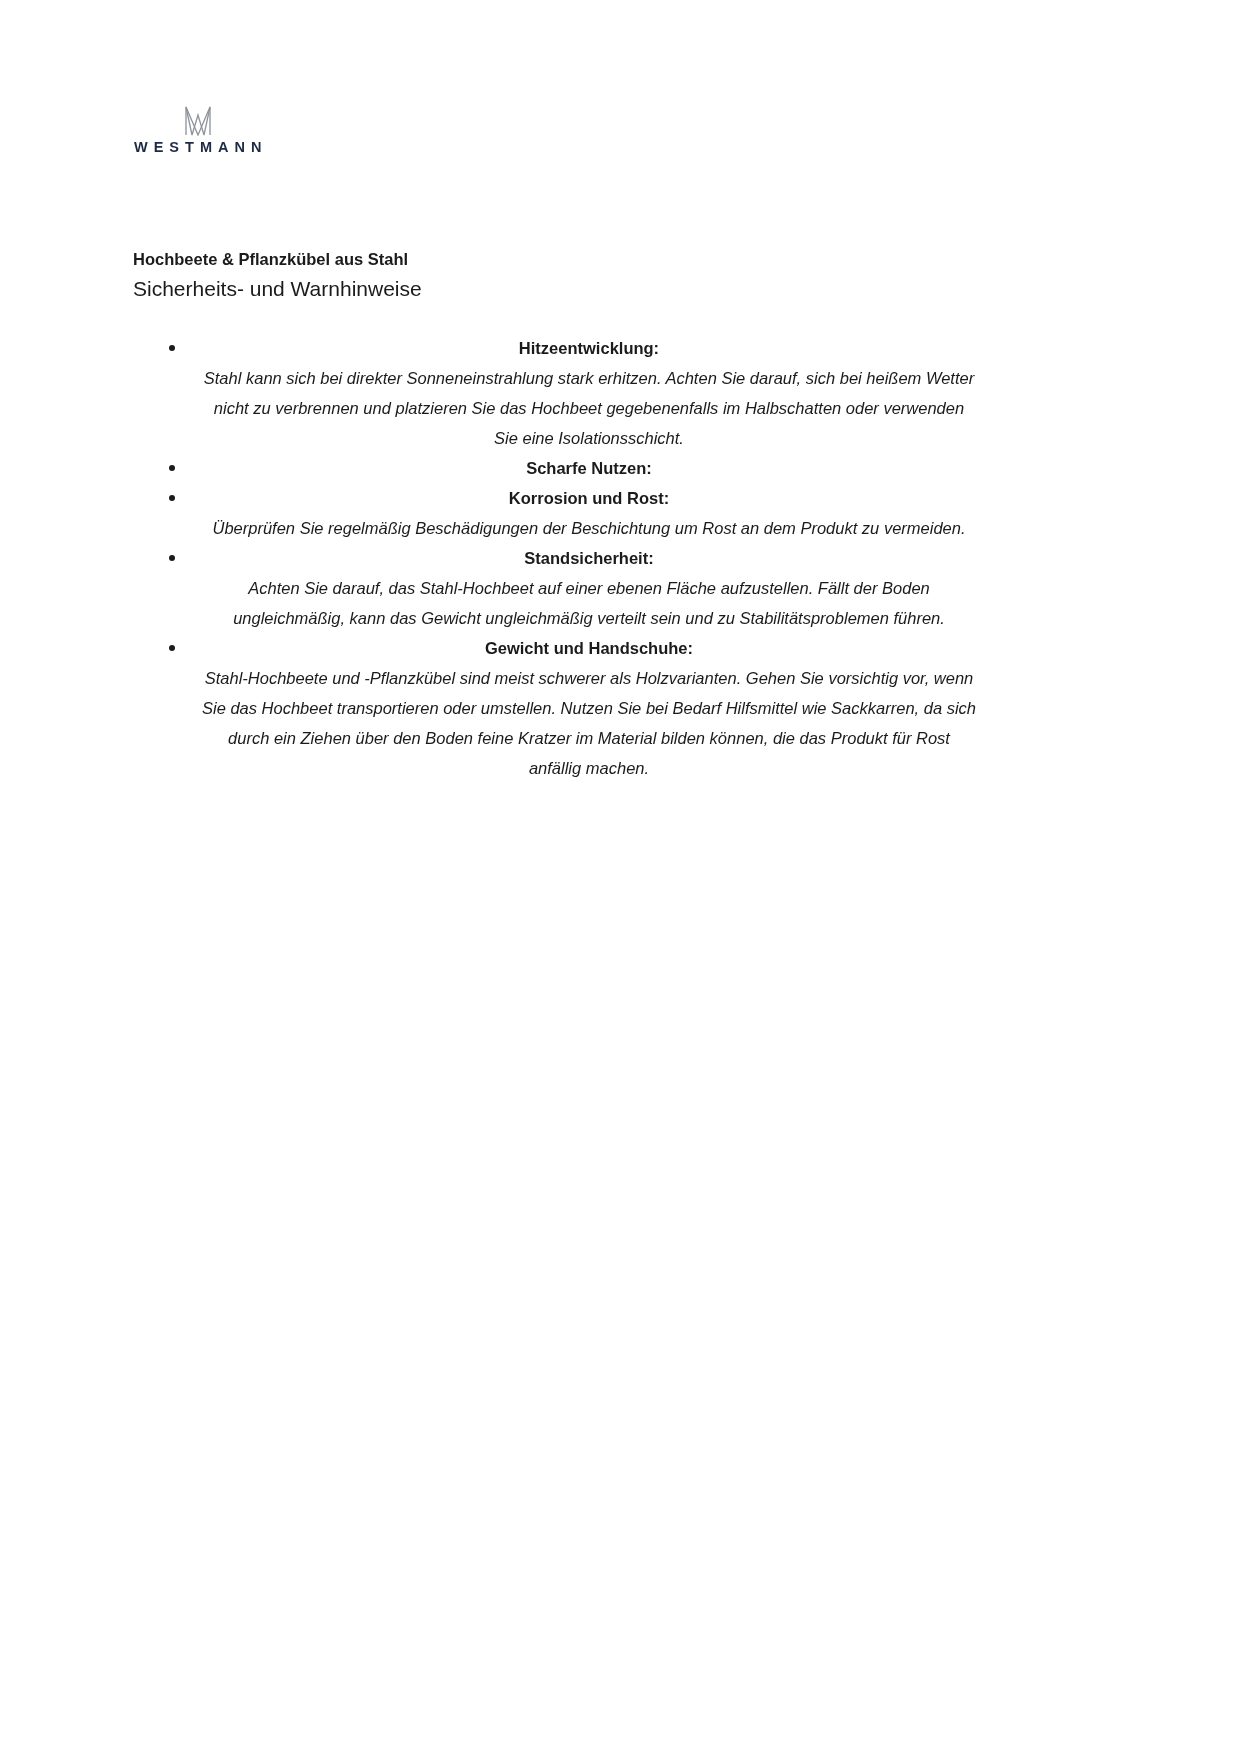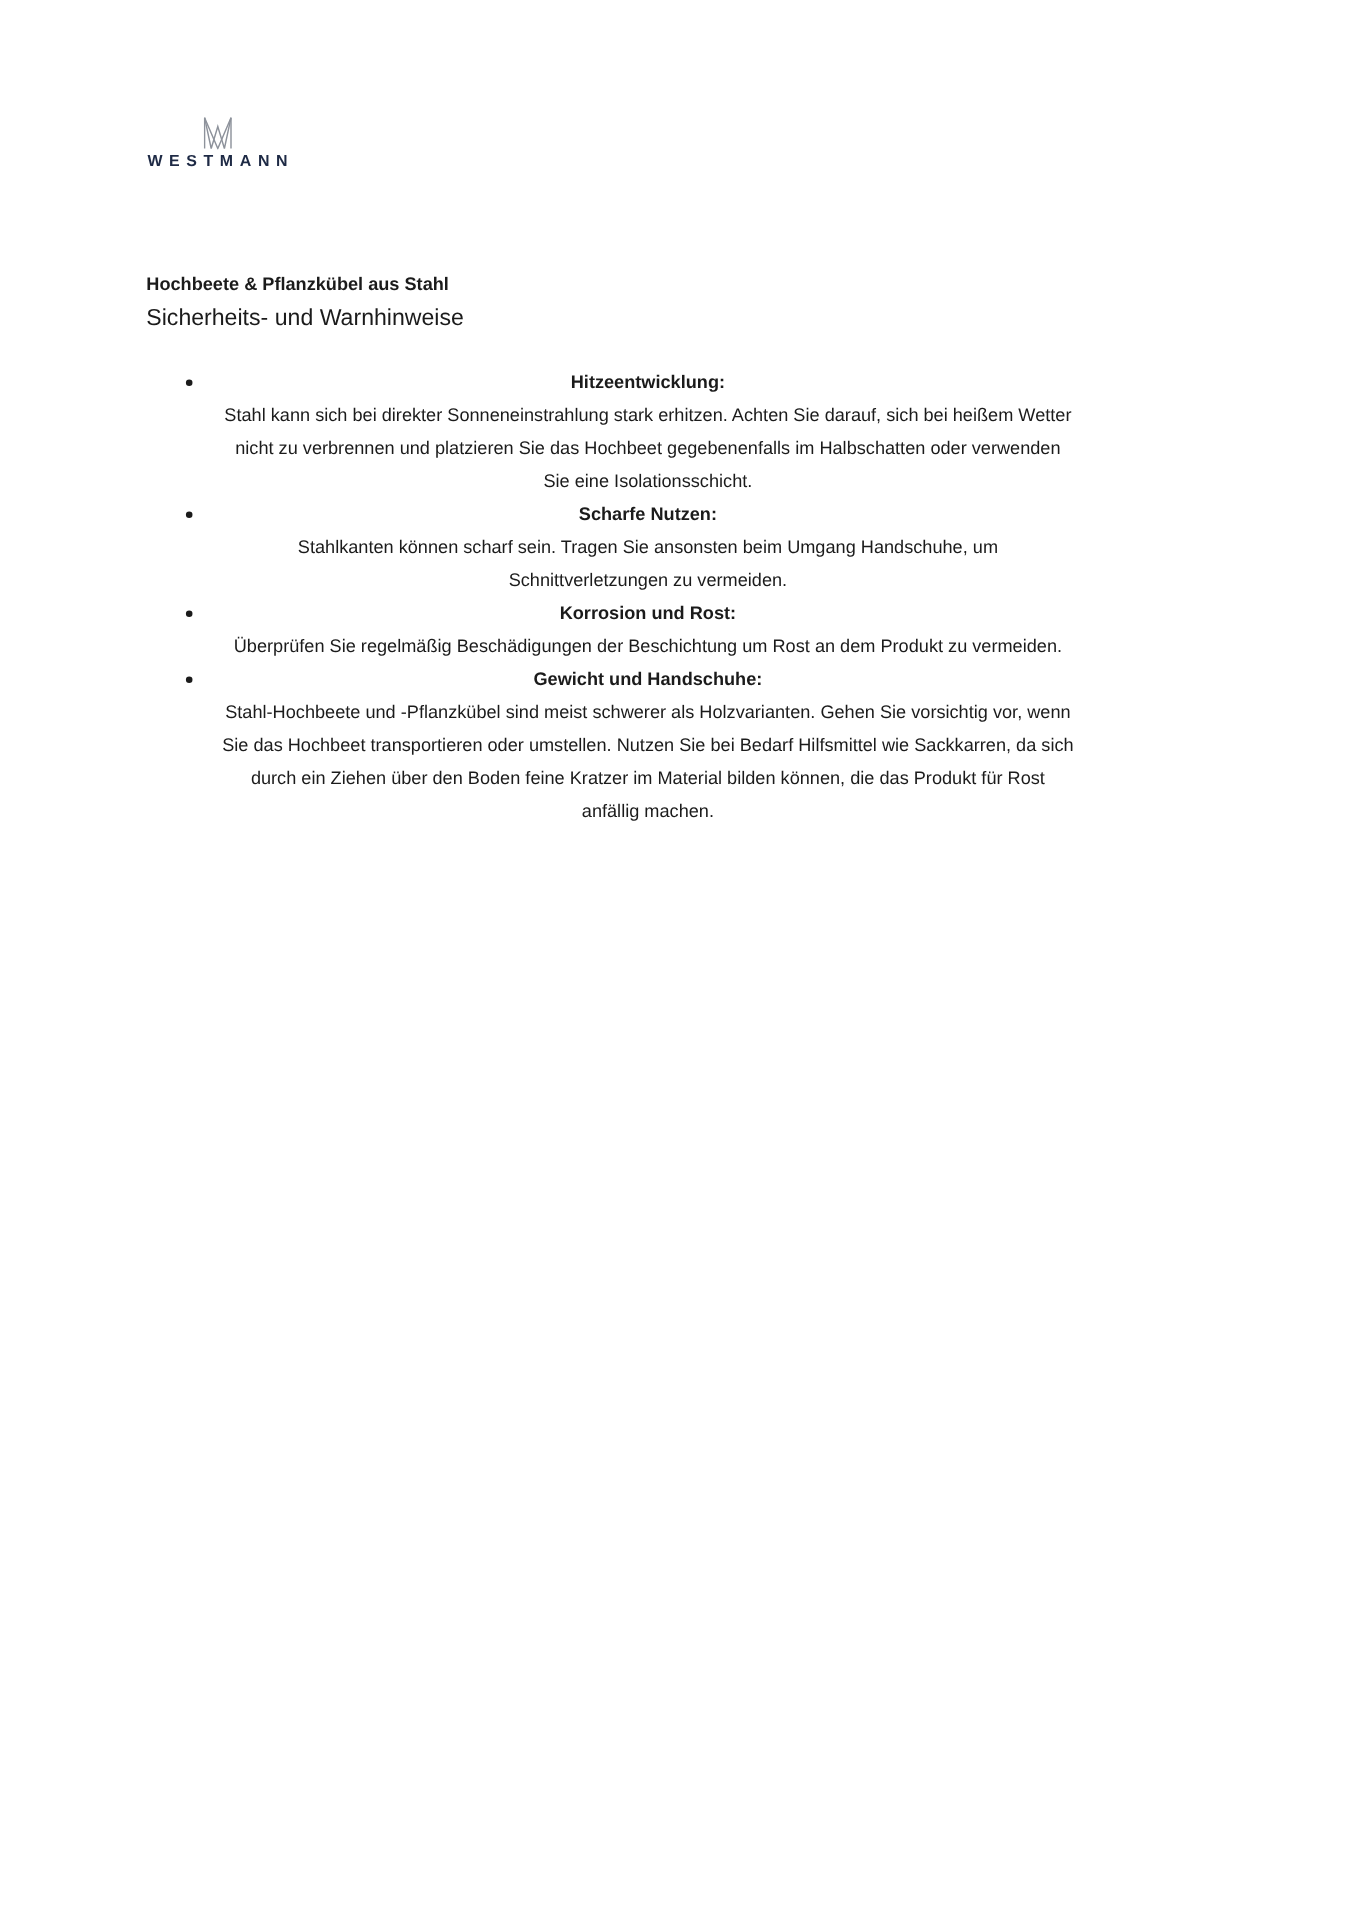--- a/index.html
+++ b/index.html
@@ -75,20 +75,21 @@
     border-radius: 50%;
     background: var(--text-color);
   }
   .item-heading {
     display: block;
     font-weight: 700;
   }
   .item-body {
     display: block;
     font-weight: 400;
+    font-style: italic;
   }
 </style>
 </head>
 <body>
 
 
 
 <header class="logo">
   <svg viewBox="0 0 26 30" fill="none" stroke="#8d929b" stroke-width="1.3" stroke-linejoin="miter">
     <polyline points="1,29 1,1 13,29 25,1 25,29"></polyline>
@@ -103,26 +104,30 @@
 
   <ul class="warning-list" id="warning-list">
       <li>
         <span class="bullet-dot"></span>
         <span class="item-heading">Hitzeentwicklung:</span>
         <span class="item-body">Stahl kann sich bei direkter Sonneneinstrahlung stark erhitzen. Achten Sie darauf, sich bei heißem Wetter nicht zu verbrennen und platzieren Sie das Hochbeet gegebenenfalls im Halbschatten oder verwenden Sie eine Isolationsschicht.</span>
       </li>
       <li>
         <span class="bullet-dot"></span>
         <span class="item-heading">Scharfe Nutzen:</span>
-        <span class="item-body">Stahlkanten können scharf sein. Tragen Sie ansonsten beim Umgang Handschuhe, um Schnittverletzungen zu vermeiden.</span>
       </li>
       <li>
         <span class="bullet-dot"></span>
         <span class="item-heading">Korrosion und Rost:</span>
         <span class="item-body">Überprüfen Sie regelmäßig Beschädigungen der Beschichtung um Rost an dem Produkt zu vermeiden.</span>
+      </li>
+      <li>
+        <span class="bullet-dot"></span>
+        <span class="item-heading">Standsicherheit:</span>
+        <span class="item-body">Achten Sie darauf, das Stahl-Hochbeet auf einer ebenen Fläche aufzustellen. Fällt der Boden ungleichmäßig, kann das Gewicht ungleichmäßig verteilt sein und zu Stabilitätsproblemen führen.</span>
       </li>
       <li>
         <span class="bullet-dot"></span>
         <span class="item-heading">Gewicht und Handschuhe:</span>
         <span class="item-body">Stahl-Hochbeete und -Pflanzkübel sind meist schwerer als Holzvarianten. Gehen Sie vorsichtig vor, wenn Sie das Hochbeet transportieren oder umstellen. Nutzen Sie bei Bedarf Hilfsmittel wie Sackkarren, da sich durch ein Ziehen über den Boden feine Kratzer im Material bilden können, die das Produkt für Rost anfällig machen.</span>
       </li>
     </ul>
 </main>
 
 

